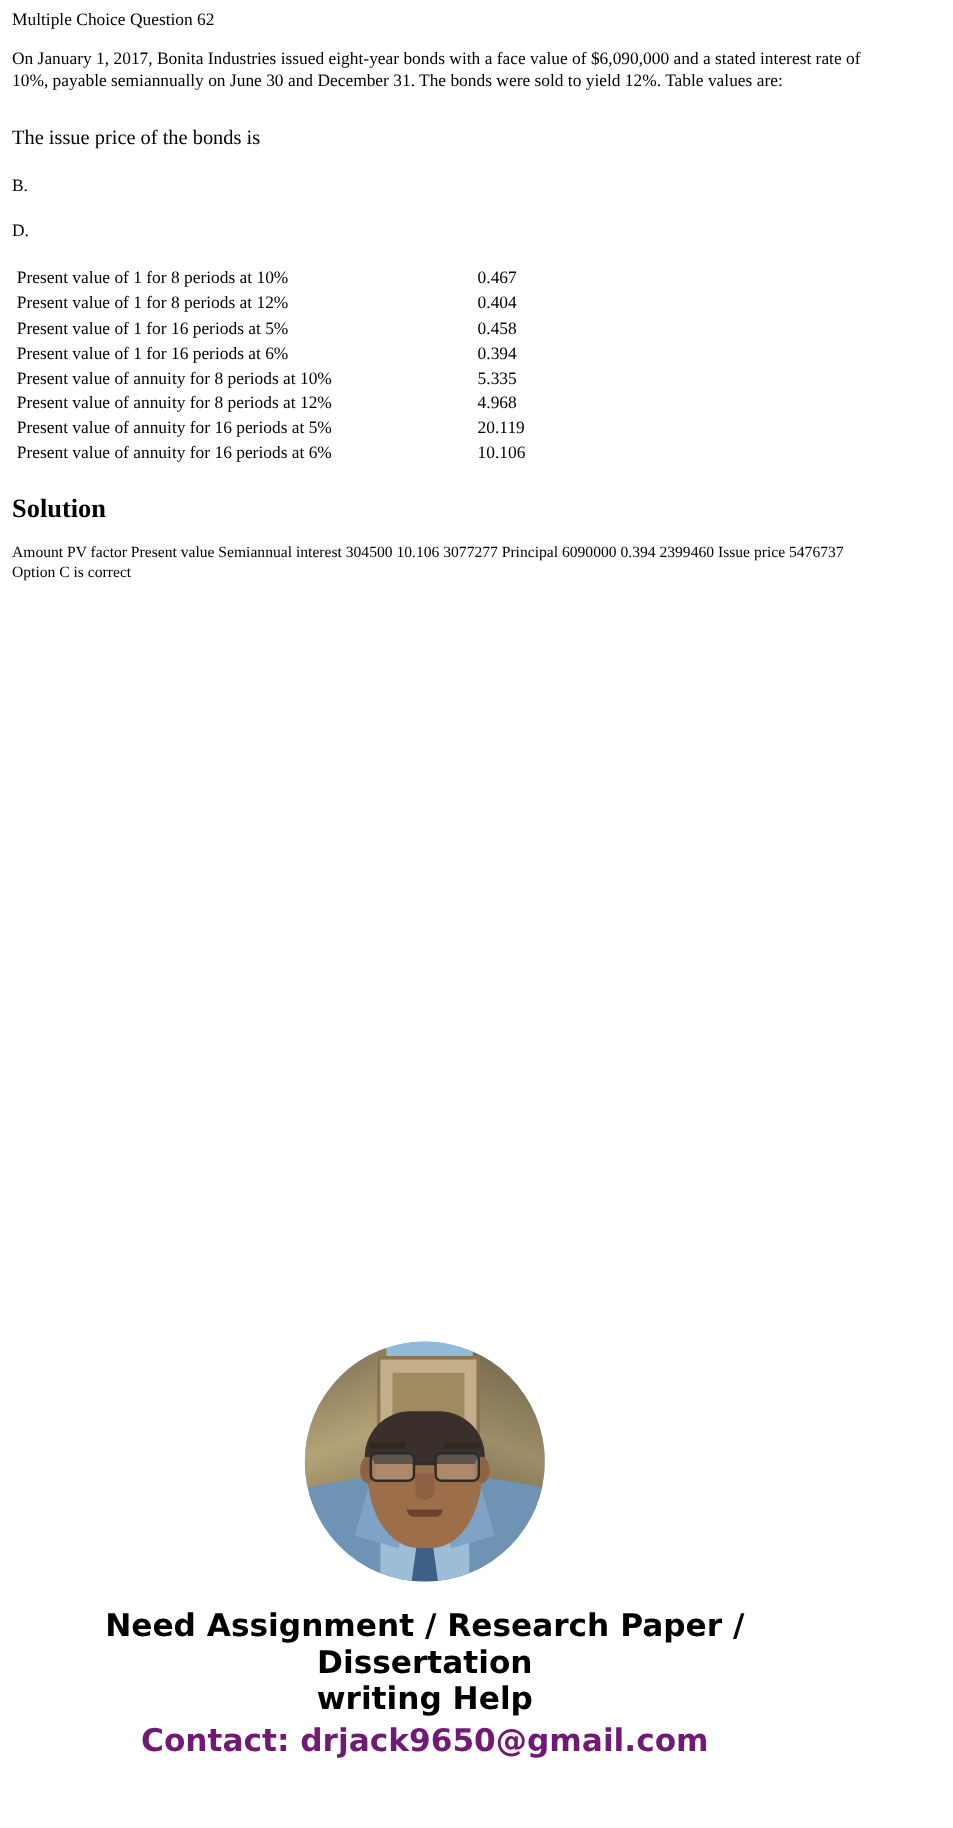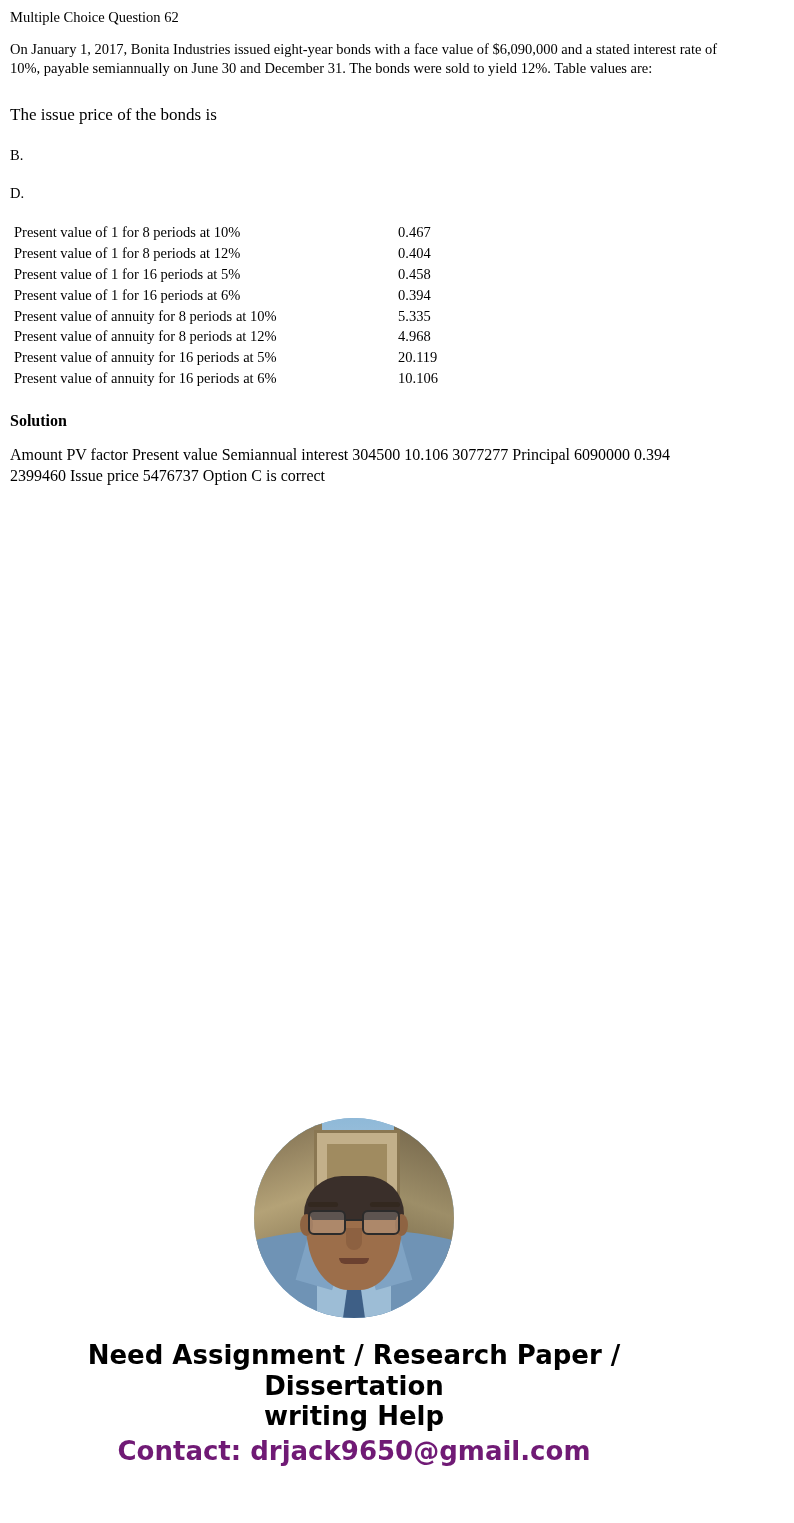--- a/index.html
+++ b/index.html
@@ -55,27 +55,27 @@
   }
   table.values td.desc {
     padding-left: 4px;
     padding-right: 40px;
     width: 340px;
   }
   table.values td.val {
     padding-left: 4px;
   }
   h2.solution {
-    font-size: 16px;
+    font-size: 22px;
     font-weight: bold;
     margin: 22px 0 14px 0;
     line-height: 1.2;
   }
   .solution-text {
-    font-size: 16px;
+    font-size: 13px;
     line-height: 1.32;
     margin: 0;
   }
   .promo {
     position: absolute;
     left: 0;
     top: 1118px;
     width: 708px;
     text-align: center;
   }

